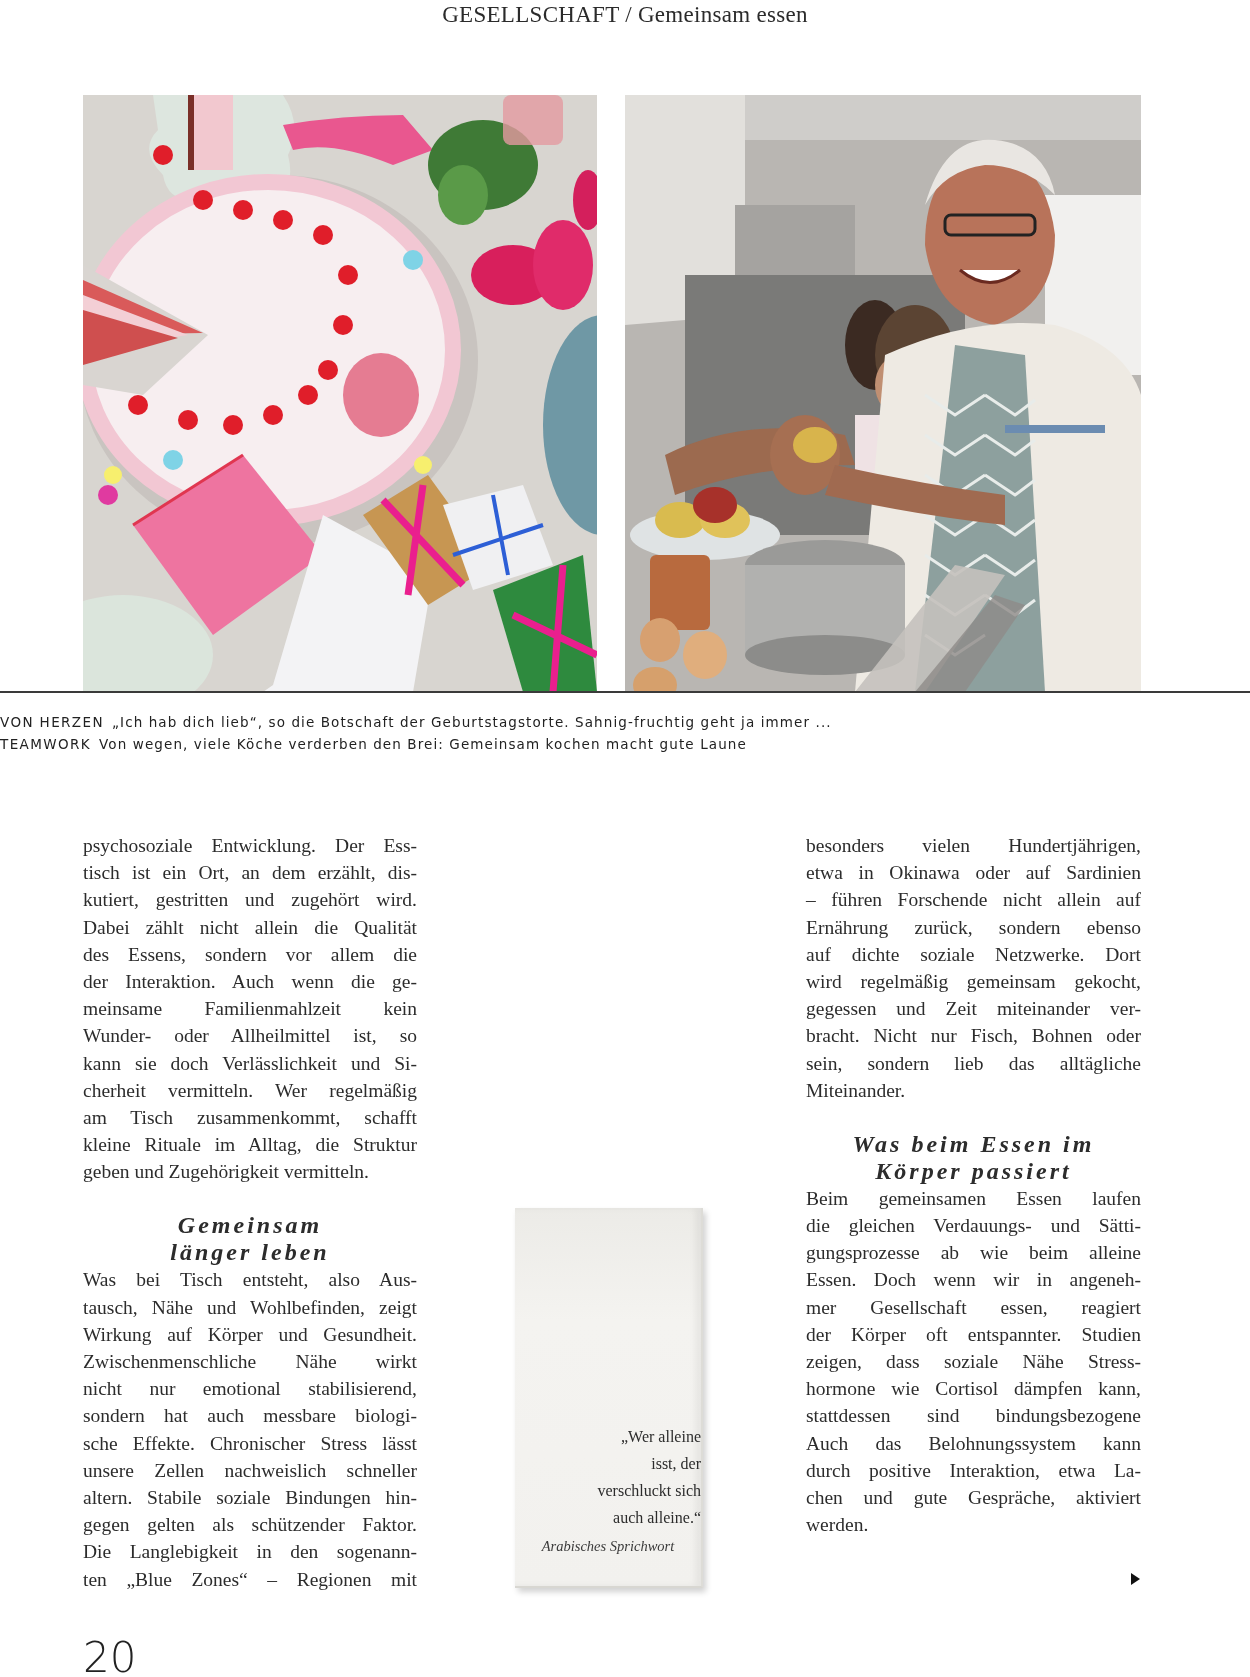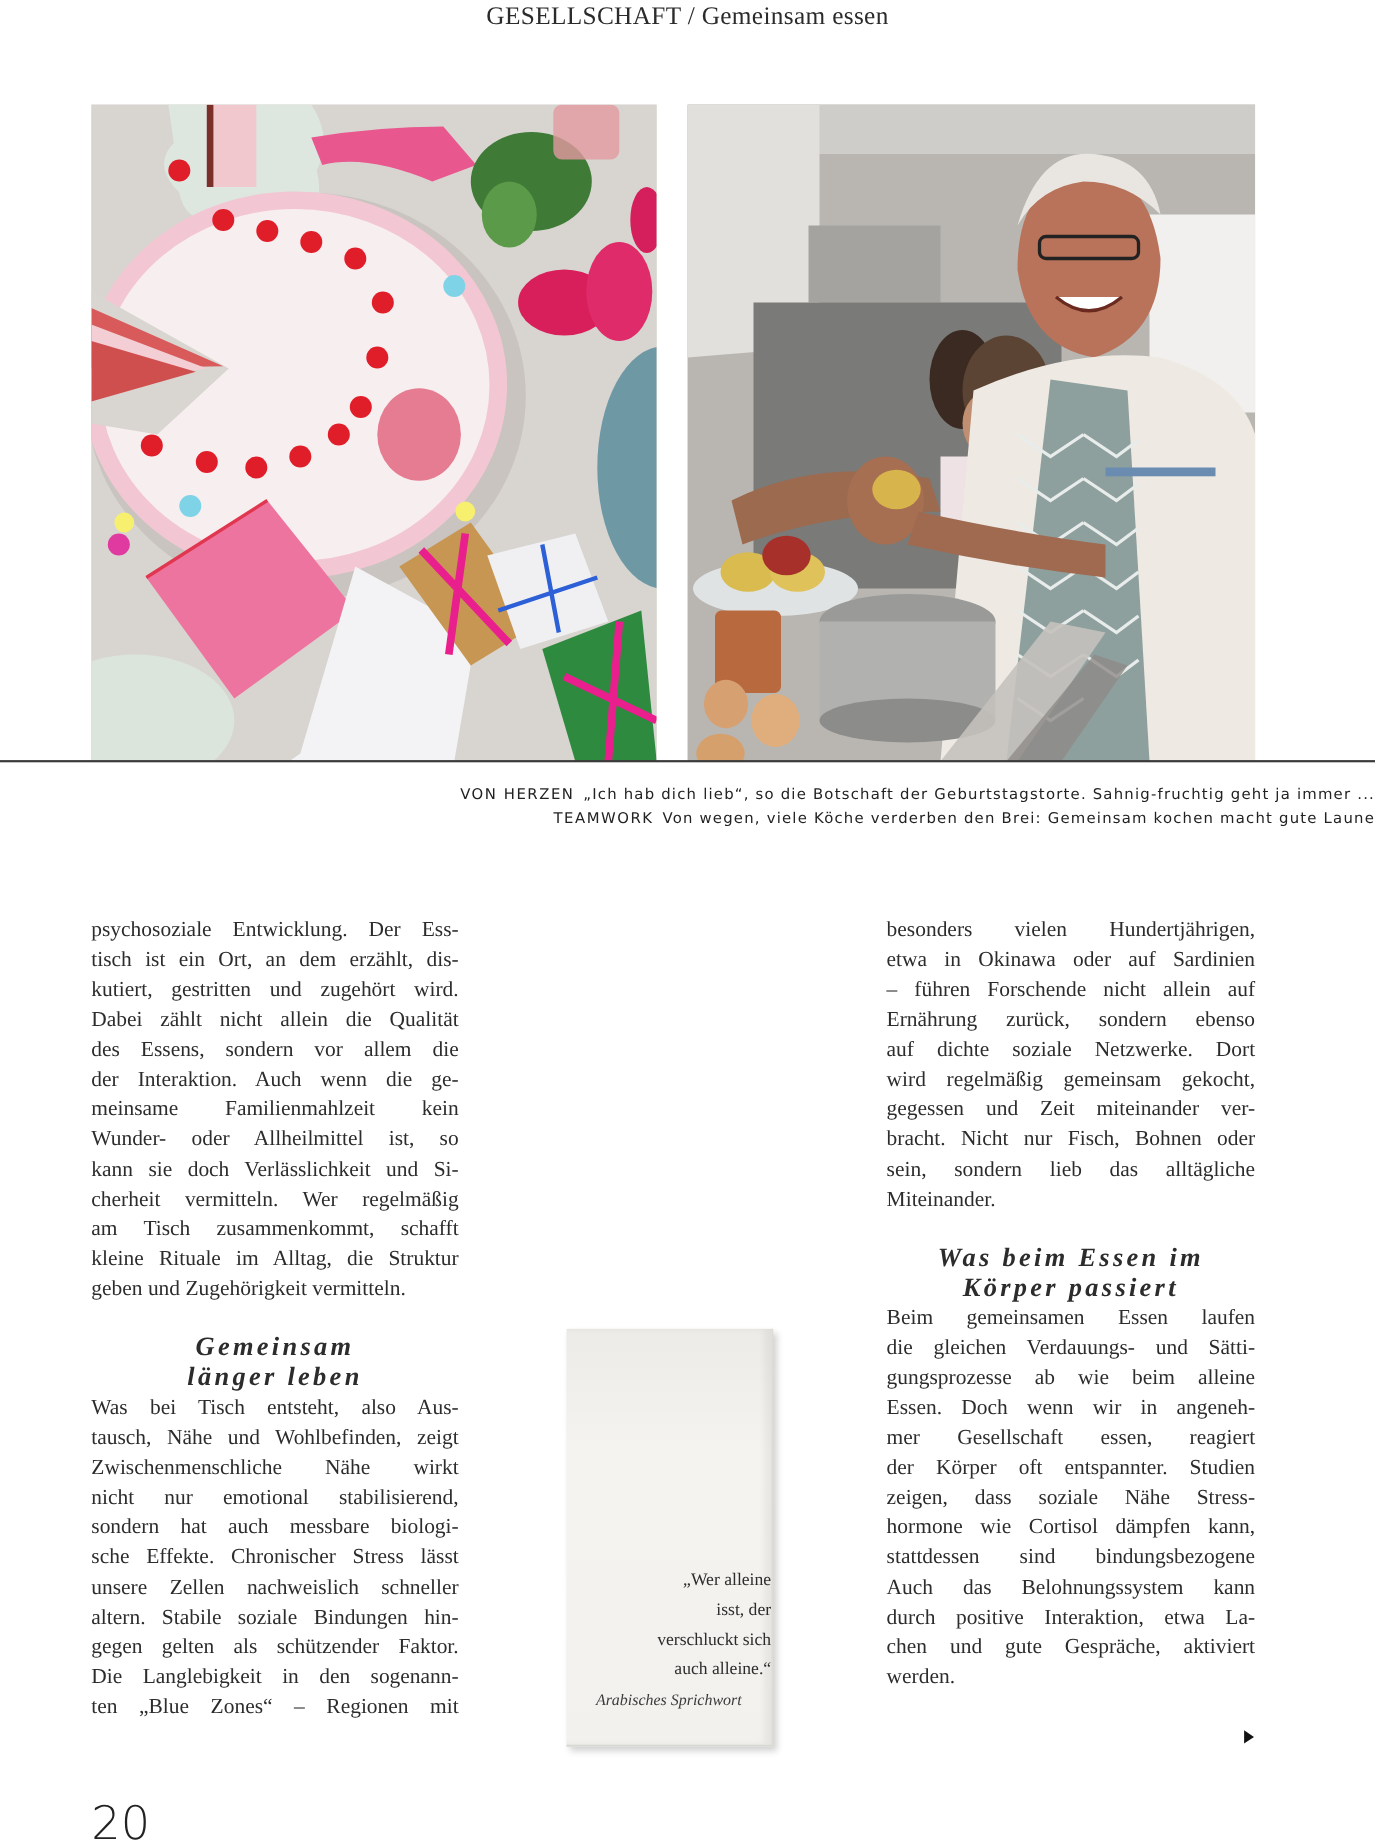--- a/index.html
+++ b/index.html
@@ -10,21 +10,21 @@
   }
   .header {
     position: absolute; top: 0; left: 0; width: 1250px; text-align: center;
     font-size: 23px; letter-spacing: 0.3px; color: #2b2b2b; line-height: 30px;
   }
   .photo { position: absolute; overflow: hidden; }
   .photo-left { left: 83px; top: 95px; width: 514px; height: 597px; background: #d9d6d1; }
   .photo-right { left: 625px; top: 95px; width: 516px; height: 597px; background: #c9c7c3; }
   .rule { position: absolute; left: 0; top: 691px; width: 1250px; height: 2px; background: #3a3a3a; }
   .caption {
-    position: absolute; left: 0; width: 1250px; text-align: right;
+    position: absolute; left: 0; width: 1250px; text-align: left;
     font-family: "DejaVu Sans", "Liberation Sans", sans-serif;
     font-size: 13.5px; letter-spacing: 1.1px; color: #222;
   }
   .caption .kicker { letter-spacing: 1.4px; margin-right: 8px; }
   .cap1 { top: 714px; }
   .cap2 { top: 736px; }
   .col {
     position: absolute; font-size: 19.5px; line-height: 27.2px; text-align: justify;
     color: #2c2c2c; hyphens: manual;
   }
@@ -224,20 +224,21 @@
     <span class="line last">geben und Zugehörigkeit vermitteln.</span>
   </p>
   <div class="spacer"></div>
   <h2 class="subhead">
     <span>Gemeinsam</span><br>
     <span>länger leben</span>
   </h2>
   <p>
     <span class="line">Was bei Tisch entsteht, also Aus-</span>
     <span class="line">tausch, Nähe und Wohlbefinden, zeigt</span>
+    <span class="line">Wirkung auf Körper und Gesundheit.</span>
     <span class="line">Zwischenmenschliche Nähe wirkt</span>
     <span class="line">nicht nur emotional stabilisierend,</span>
     <span class="line">sondern hat auch messbare biologi-</span>
     <span class="line">sche Effekte. Chronischer Stress lässt</span>
     <span class="line">unsere Zellen nachweislich schneller</span>
     <span class="line">altern. Stabile soziale Bindungen hin-</span>
     <span class="line">gegen gelten als schützender Faktor.</span>
     <span class="line">Die Langlebigkeit in den sogenann-</span>
     <span class="line">ten „Blue Zones“ – Regionen mit</span>
   </p>

